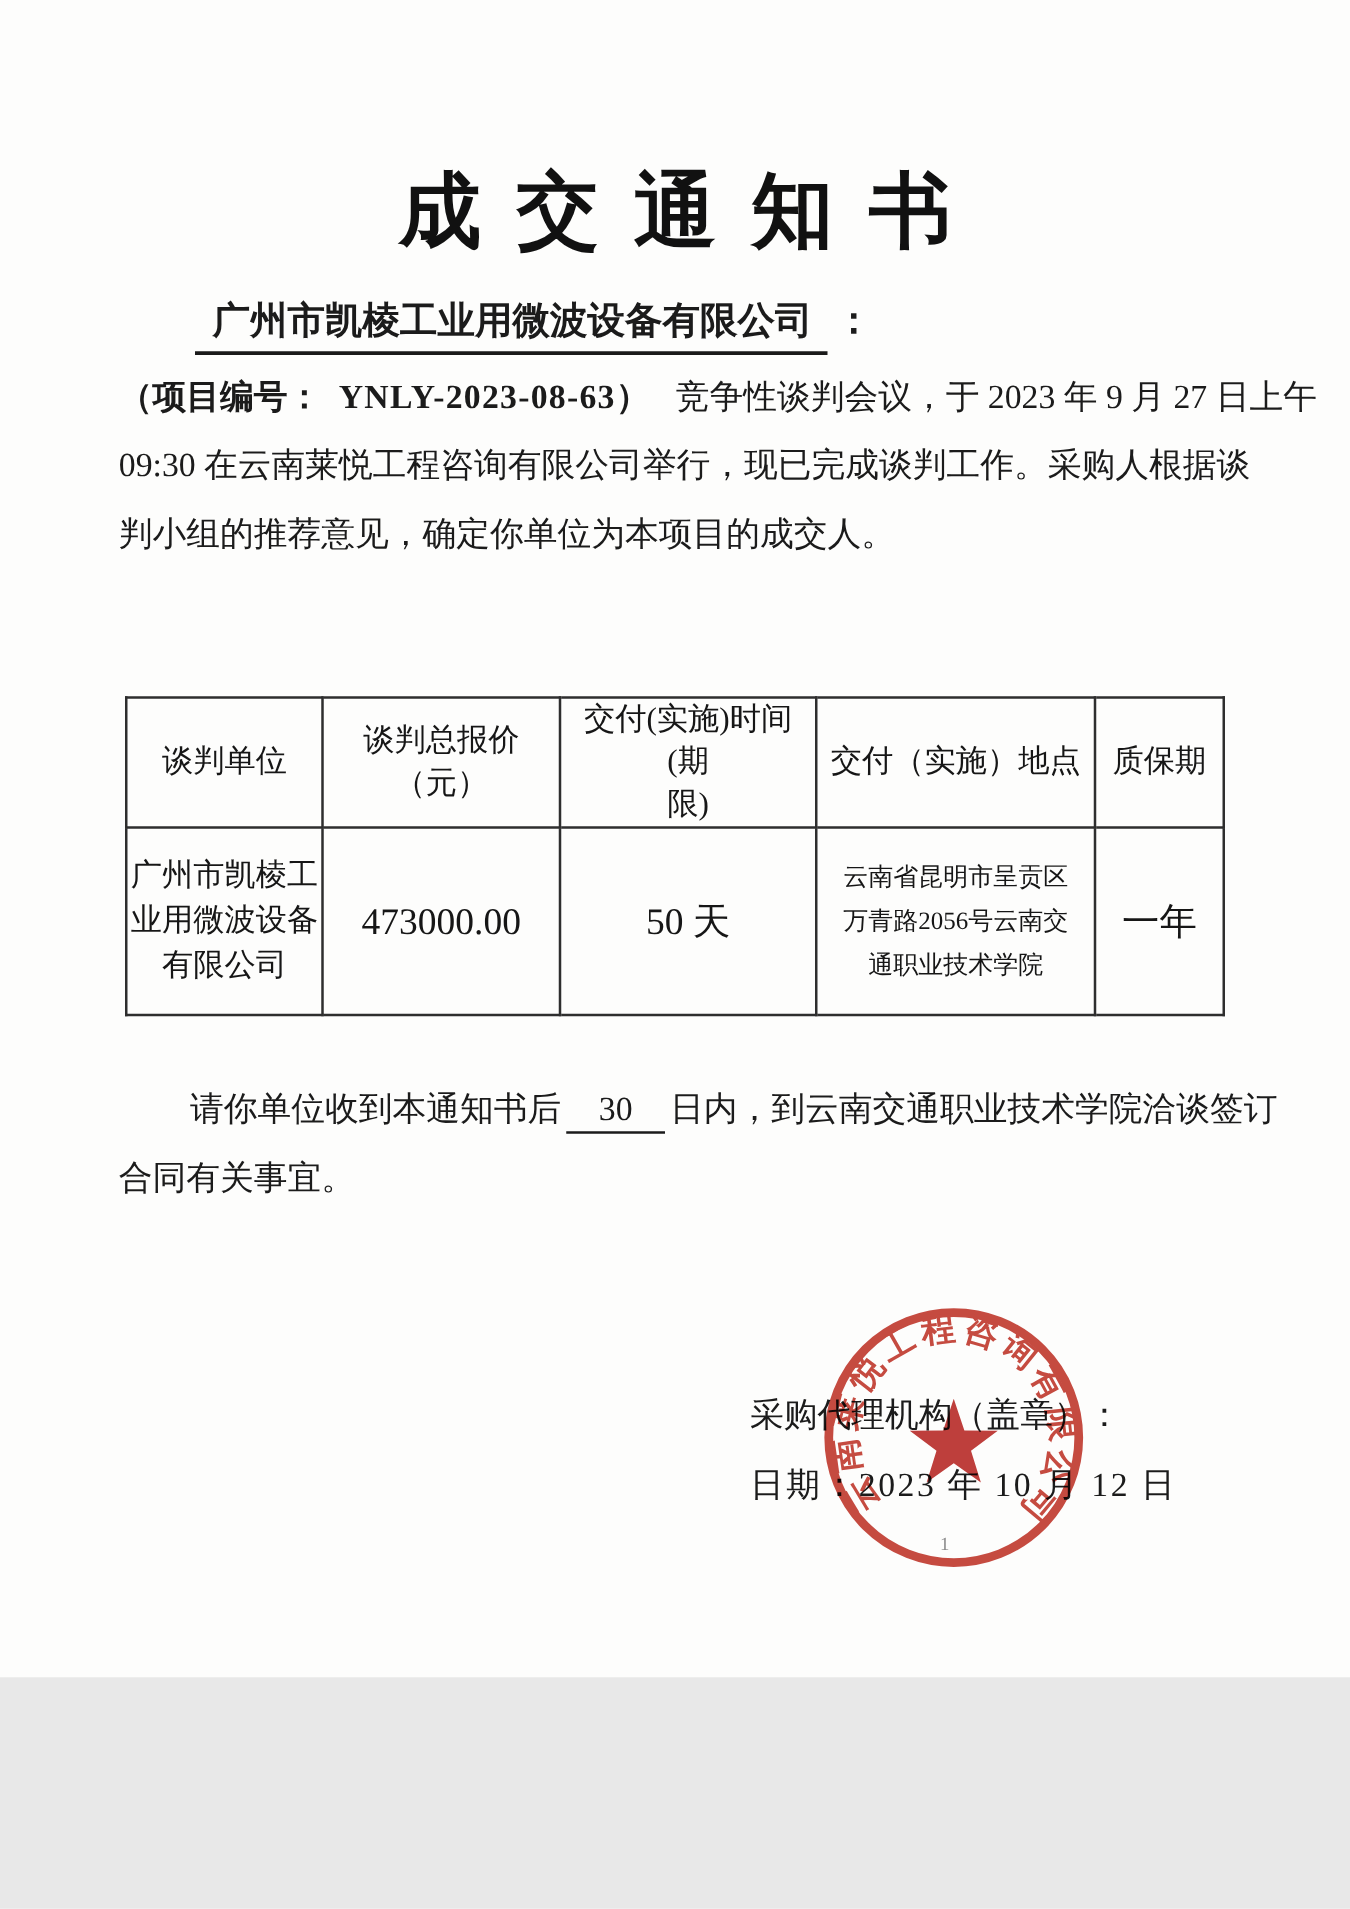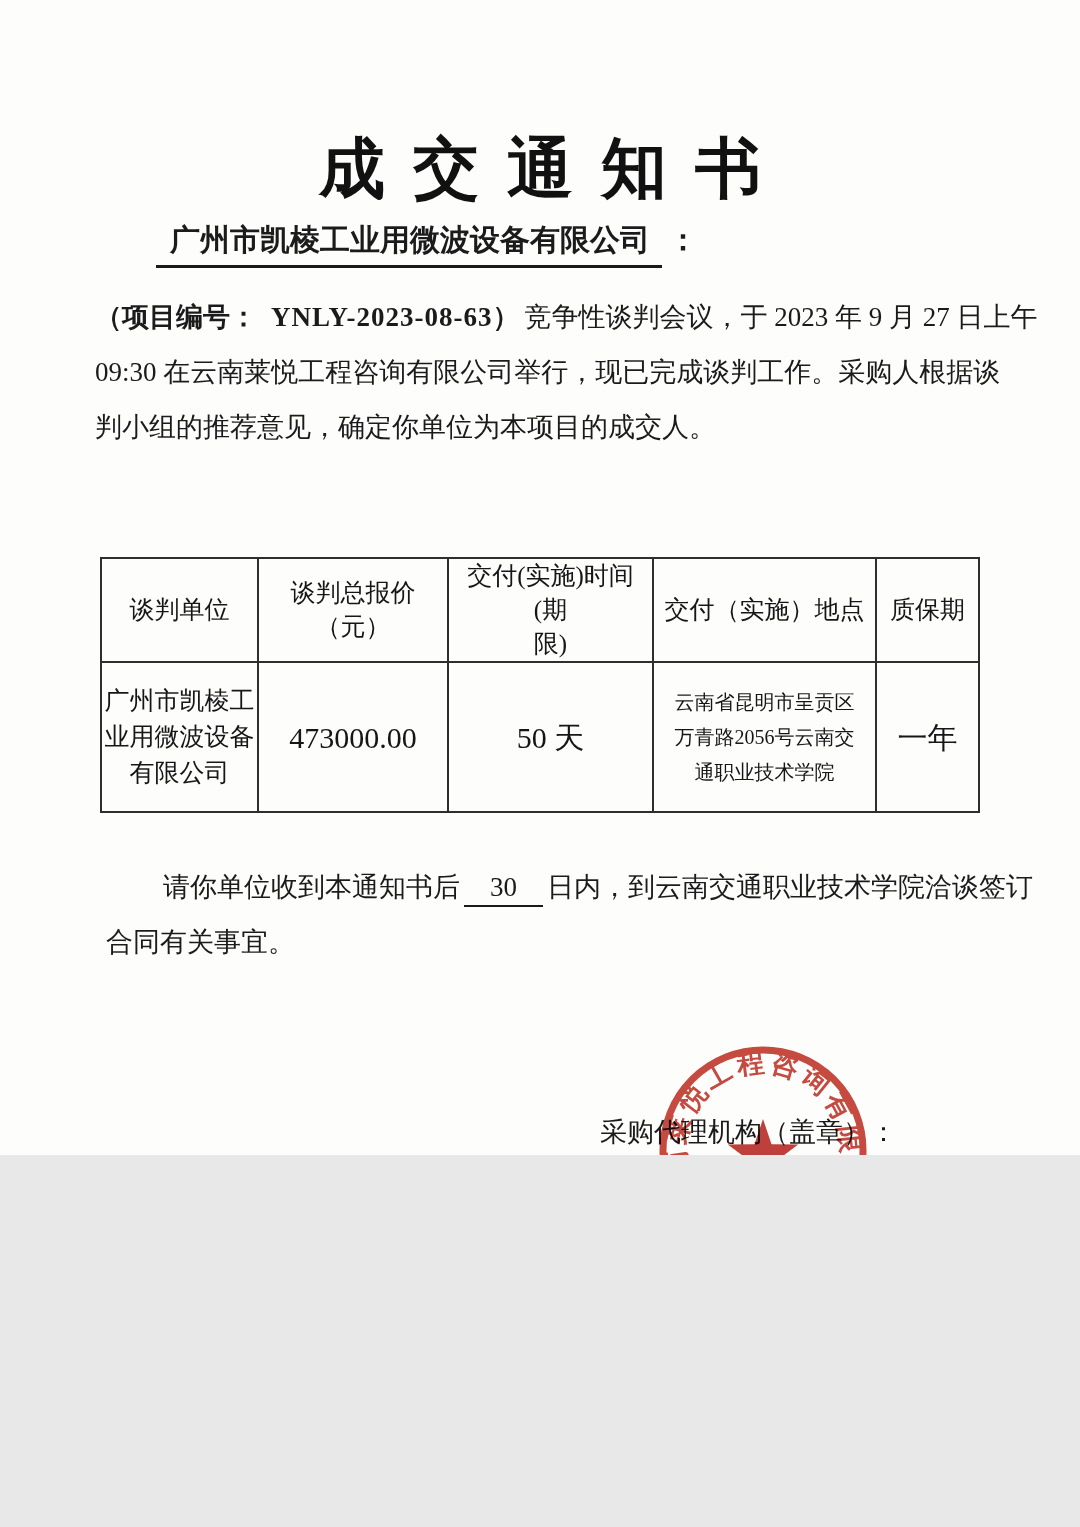--- a/index.html
+++ b/index.html
@@ -1,39 +1,39 @@
 <!DOCTYPE html>
 <html><head>
 <meta charset="utf-8">
 <style>
   html,body{ margin:0; padding:0; background:#e8e8e8; }
   .page{
-    position:relative; width:1080px; height:1155px; margin:0 auto;
+    position:relative; width:1080px; height:1342px; margin:0 auto;
     background:#fdfdfc; overflow:hidden; color:#1b1b1b;
     font-family:"Liberation Serif","DejaVu Serif",serif;
     text-decoration:underline;
   }
   
   .doc-title{
     position:absolute; top:124px; left:0; right:0; text-align:center;
     font-size:66px; font-weight:800; letter-spacing:28px; padding-left:28px;
     color:#111;
   }
   
-  .addressee{ position:absolute; top:220px; left:156px; font-size:30px; font-weight:700; }
+  .addressee{ position:absolute; top:236px; left:156px; font-size:30px; font-weight:700; }
   .addressee .name{ border-bottom:3px solid #1a1a1a; padding:0 12px 4px 14px; display:inline-block; }
   .addressee .colon{ margin-left:6px; }
   
   .para{ position:absolute; left:95px; width:895px; font-size:27px; }
   .para .ln{ height:55px; line-height:55px; white-space:nowrap; }
   #para1{ top:290px; }
-  #para2{ top:860px;margin-left:11px; }
+  #para2{ top:860px; }
   .indent{ padding-left:57px; }
   .b{ font-weight:700; }
-  .num{ font-weight:700; letter-spacing:1px; margin-left:14px; margin-right:4px; }
+  .num{ font-weight:700; letter-spacing:1px; margin-left:14px; margin-right:20px; }
   .blank{ border-bottom:2px solid #1b1b1b; padding:0 26px 3px; margin:0 4px; }
   
   table.award{
     position:absolute; top:557px; left:100px; width:878px;
     border-collapse:collapse; table-layout:fixed;
   }
   .award th,.award td{
     border:2px solid #2e2e2e; text-align:center; vertical-align:middle;
     white-space:pre-line; font-weight:400; padding:0 2px; color:#161616;
   }

